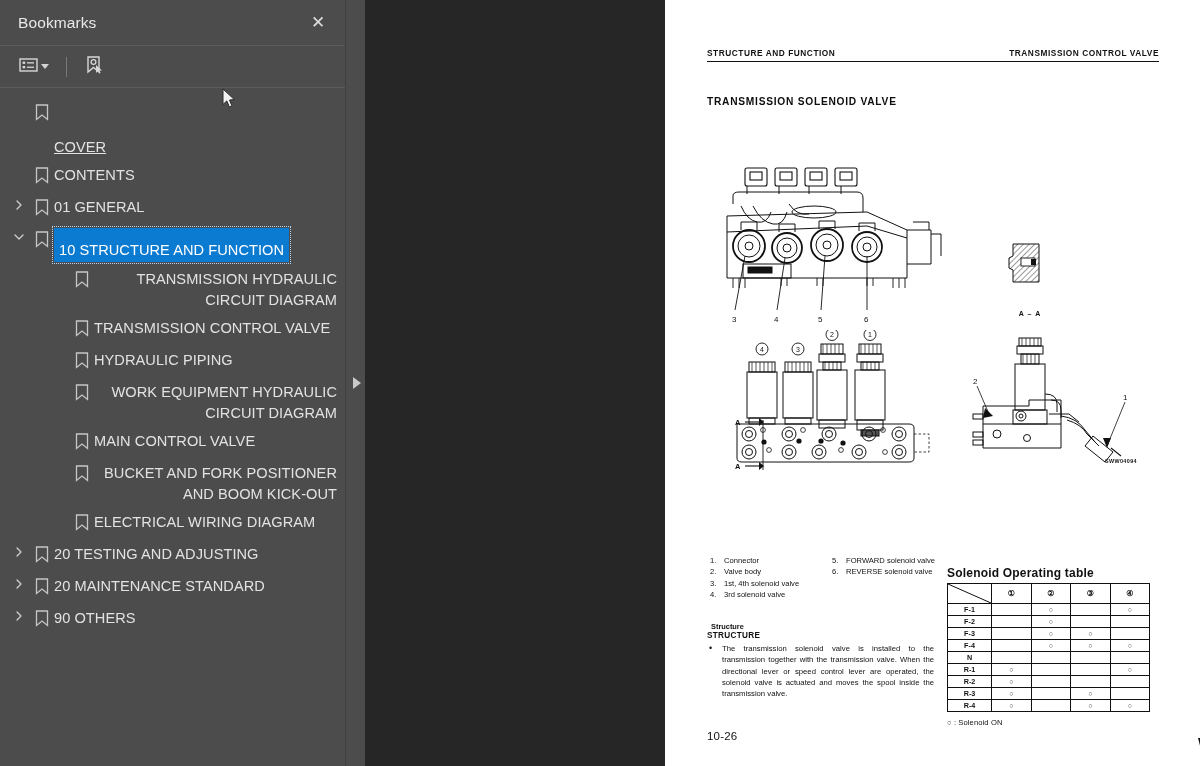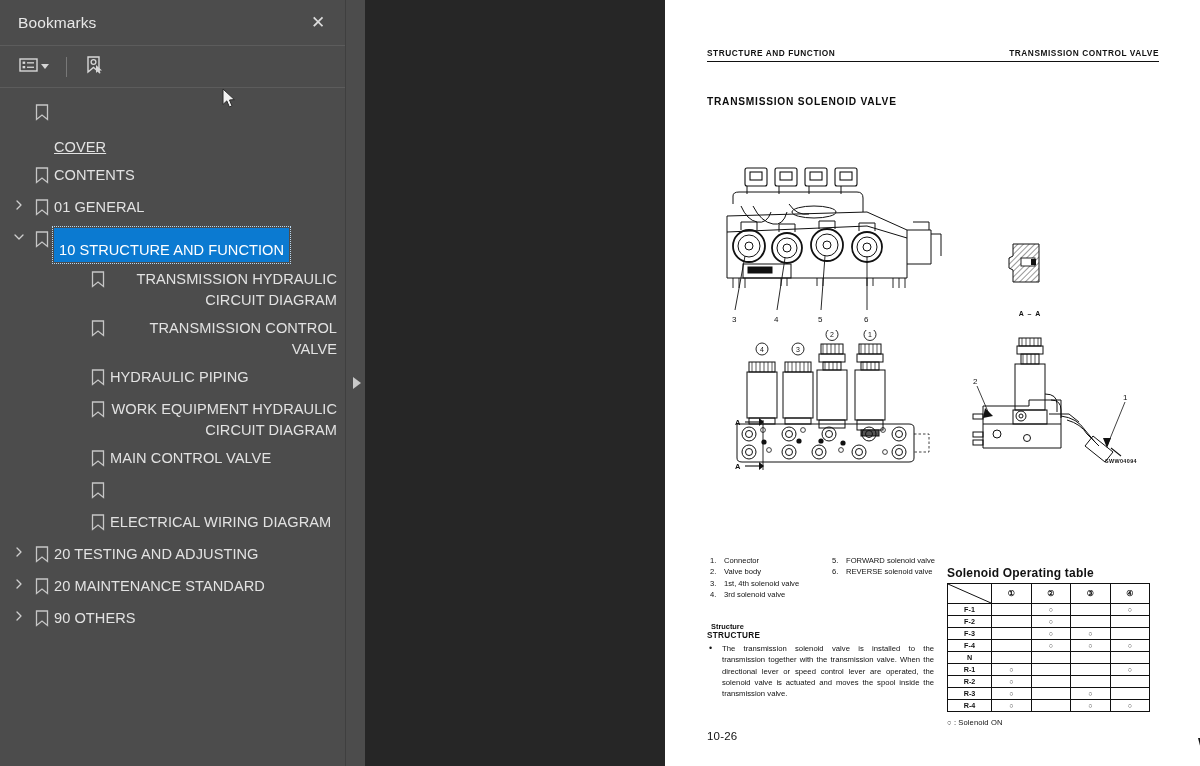--- a/index.html
+++ b/index.html
@@ -71,21 +71,21 @@
     flex: 0 0 24px; width: 24px;
     display: flex; align-items: flex-start; justify-content: center;
     padding-top: 3px;
   }
   .node-label {
     font-size: 14.6px; color: #e2e2e2;
     line-height: 21px; padding-top: 1px;
     letter-spacing: .05px;
   }
   .node.lvl0 { padding-left: 8px; }
-  .node.lvl1 { padding-left: 64px; }
+  .node.lvl1 { padding-left: 48px; }
   .node.sel .node-label {
     background: #0b7ad1; color: #ffffff;
     outline: 1px dotted #b9d8f0; outline-offset: 1px;
     padding: 12px 5px 1px 5px;
   }
   .node.link .node-label { text-decoration: underline; margin-top: 35px; }
 
   
   #splitter {
     width: 20px; flex: 0 0 20px; height: 766px;
@@ -314,20 +314,21 @@
           </span>
           <span class="node-label">MAIN CONTROL VALVE</span>
         </div>
         <div class="node lvl1">
           <span class="twisty"></span>
           <span class="bm-icon">
             <svg width="14" height="17" viewBox="0 0 14 17">
               <path d="M1.5 1 L12.5 1 L12.5 15.5 L7 11 L1.5 15.5 Z" fill="none" stroke="#c6c6c6" stroke-width="1.3"></path>
             </svg>
           </span>
+          <span class="node-label">BUCKET AND FORK POSITIONER AND BOOM KICK-OUT</span>
         </div>
         <div class="node lvl1">
           <span class="twisty"></span>
           <span class="bm-icon">
             <svg width="14" height="17" viewBox="0 0 14 17">
               <path d="M1.5 1 L12.5 1 L12.5 15.5 L7 11 L1.5 15.5 Z" fill="none" stroke="#c6c6c6" stroke-width="1.3"></path>
             </svg>
           </span>
           <span class="node-label">ELECTRICAL WIRING DIAGRAM</span>
         </div>

